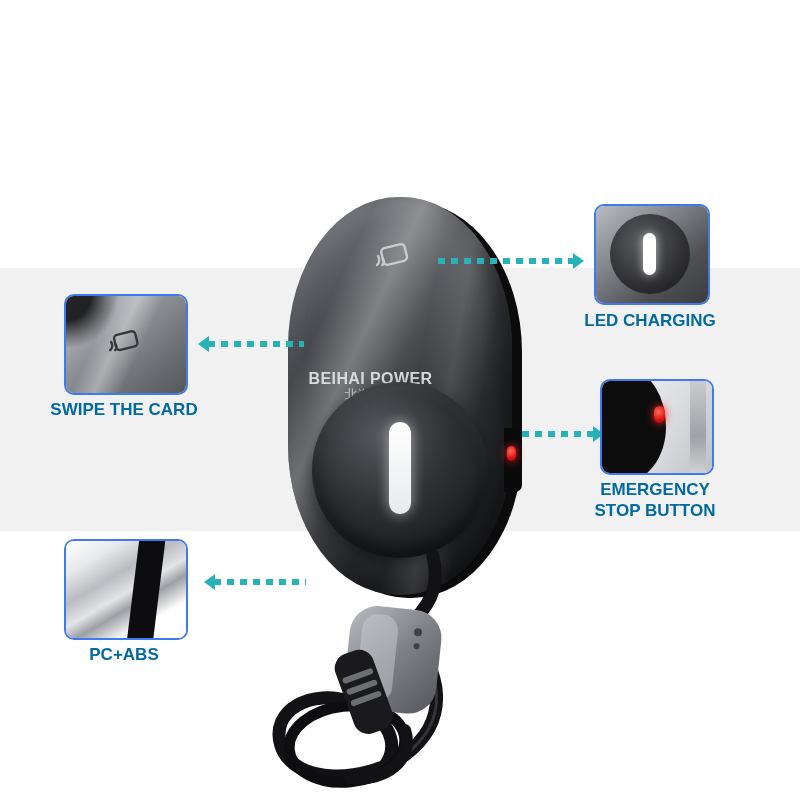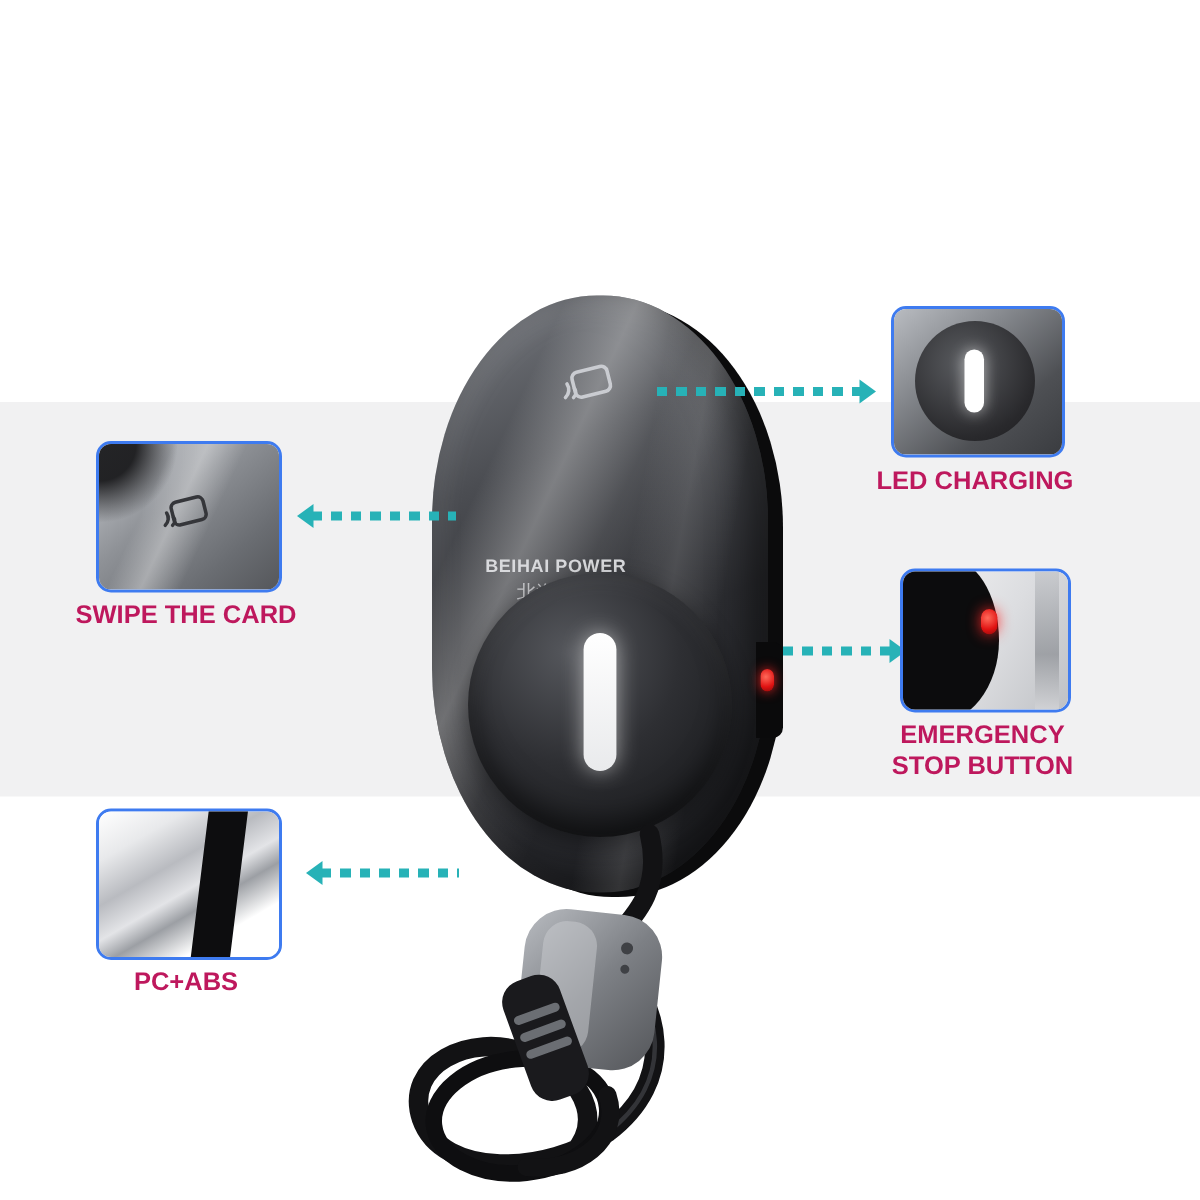--- a/index.html
+++ b/index.html
@@ -16,21 +16,21 @@
   .product-body{position:absolute;left:0;top:0;width:224px;height:398px;border-radius:110px/150px;
                 background:linear-gradient(155deg,#7a7d83 0%,#4b4d52 28%,#2b2c30 58%,#202125 100%);
                 overflow:hidden;
                 box-shadow:inset -12px -8px 26px rgba(0,0,0,.55), inset 6px 8px 18px rgba(255,255,255,.10);}
   .gloss1{position:absolute;inset:0;border-radius:inherit;
           background:linear-gradient(115deg,rgba(255,255,255,0) 22%,rgba(255,255,255,.30) 34%,rgba(255,255,255,.08) 46%,rgba(255,255,255,0) 58%);}
   .gloss2{position:absolute;inset:0;border-radius:inherit;
           background:linear-gradient(100deg,rgba(255,255,255,0) 55%,rgba(255,255,255,.13) 66%,rgba(255,255,255,0) 78%);}
   .card-icon{position:absolute;left:80px;top:40px;width:44px;height:38px;}
   .brand{position:absolute;left:10px;top:173px;width:145px;text-align:center;color:#d9dadd;
-         font-weight:bold;font-size:12px;letter-spacing:.4px;}
+         font-weight:bold;font-size:16px;letter-spacing:.4px;}
   .brand-cn{position:absolute;left:10px;top:189px;width:145px;text-align:center;color:#c7c8cb;font-size:13px;}
   .big-circle{position:absolute;left:24px;top:185px;width:176px;height:176px;border-radius:50%;
               background:radial-gradient(circle at 38% 30%,#55575c 0%,#2e2f33 45%,#1e1f22 75%,#18181b 100%);
               box-shadow:inset 0 6px 14px rgba(255,255,255,.06), inset 0 -10px 18px rgba(0,0,0,.5), 0 4px 14px rgba(0,0,0,.35);}
   .led-pill{position:absolute;left:77px;top:40px;width:22px;height:92px;border-radius:12px;
             background:linear-gradient(180deg,#ffffff,#e9eaec);
             box-shadow:0 0 14px rgba(255,255,255,.55);}
   .stop-tab{position:absolute;left:216px;top:231px;width:18px;height:64px;background:#0a0a0b;
             border-radius:0 7px 7px 0;}
   .stop-led{position:absolute;left:3px;top:18px;width:9px;height:15px;border-radius:5px;
@@ -64,21 +64,21 @@
   .te-streak{position:absolute;right:6px;top:0;bottom:0;width:16px;
              background:linear-gradient(180deg,#c4c6ca,#8f9297 60%,#d4d5d8);opacity:.75;}
 
   .thumb-casing{left:64px;top:539px;width:120px;height:97px;}
   .tc-bg{position:absolute;inset:0;
          background:linear-gradient(150deg,#ffffff 0%,#e8e9eb 20%,#b9bbc0 38%,#e3e4e7 52%,#9c9fa4 62%,#ffffff 78%);}
   .tc-black{position:absolute;left:56%;top:-12px;width:26px;height:125px;background:#0d0d0f;
             border-radius:10px;transform:rotate(7deg);}
 
   
-  .callout-label{position:absolute;text-align:center;font-weight:bold;color:#be185d;
+  .callout-label{position:absolute;text-align:center;font-weight:bold;color:#0369a1;
                  font-size:17px;line-height:1.25;}
   .label-led{left:555px;top:310px;width:190px;}
   .label-swipe{left:34px;top:399px;width:180px;}
   .label-emergency{left:565px;top:479px;width:180px;}
   .label-casing{left:34px;top:644px;width:180px;}
 
   
   .arrow{position:absolute;height:6px;}
   .dashes{position:absolute;left:0;top:0;height:6px;width:100%;
           background:repeating-linear-gradient(90deg,#27b2b7 0 7px,transparent 7px 13px);}

